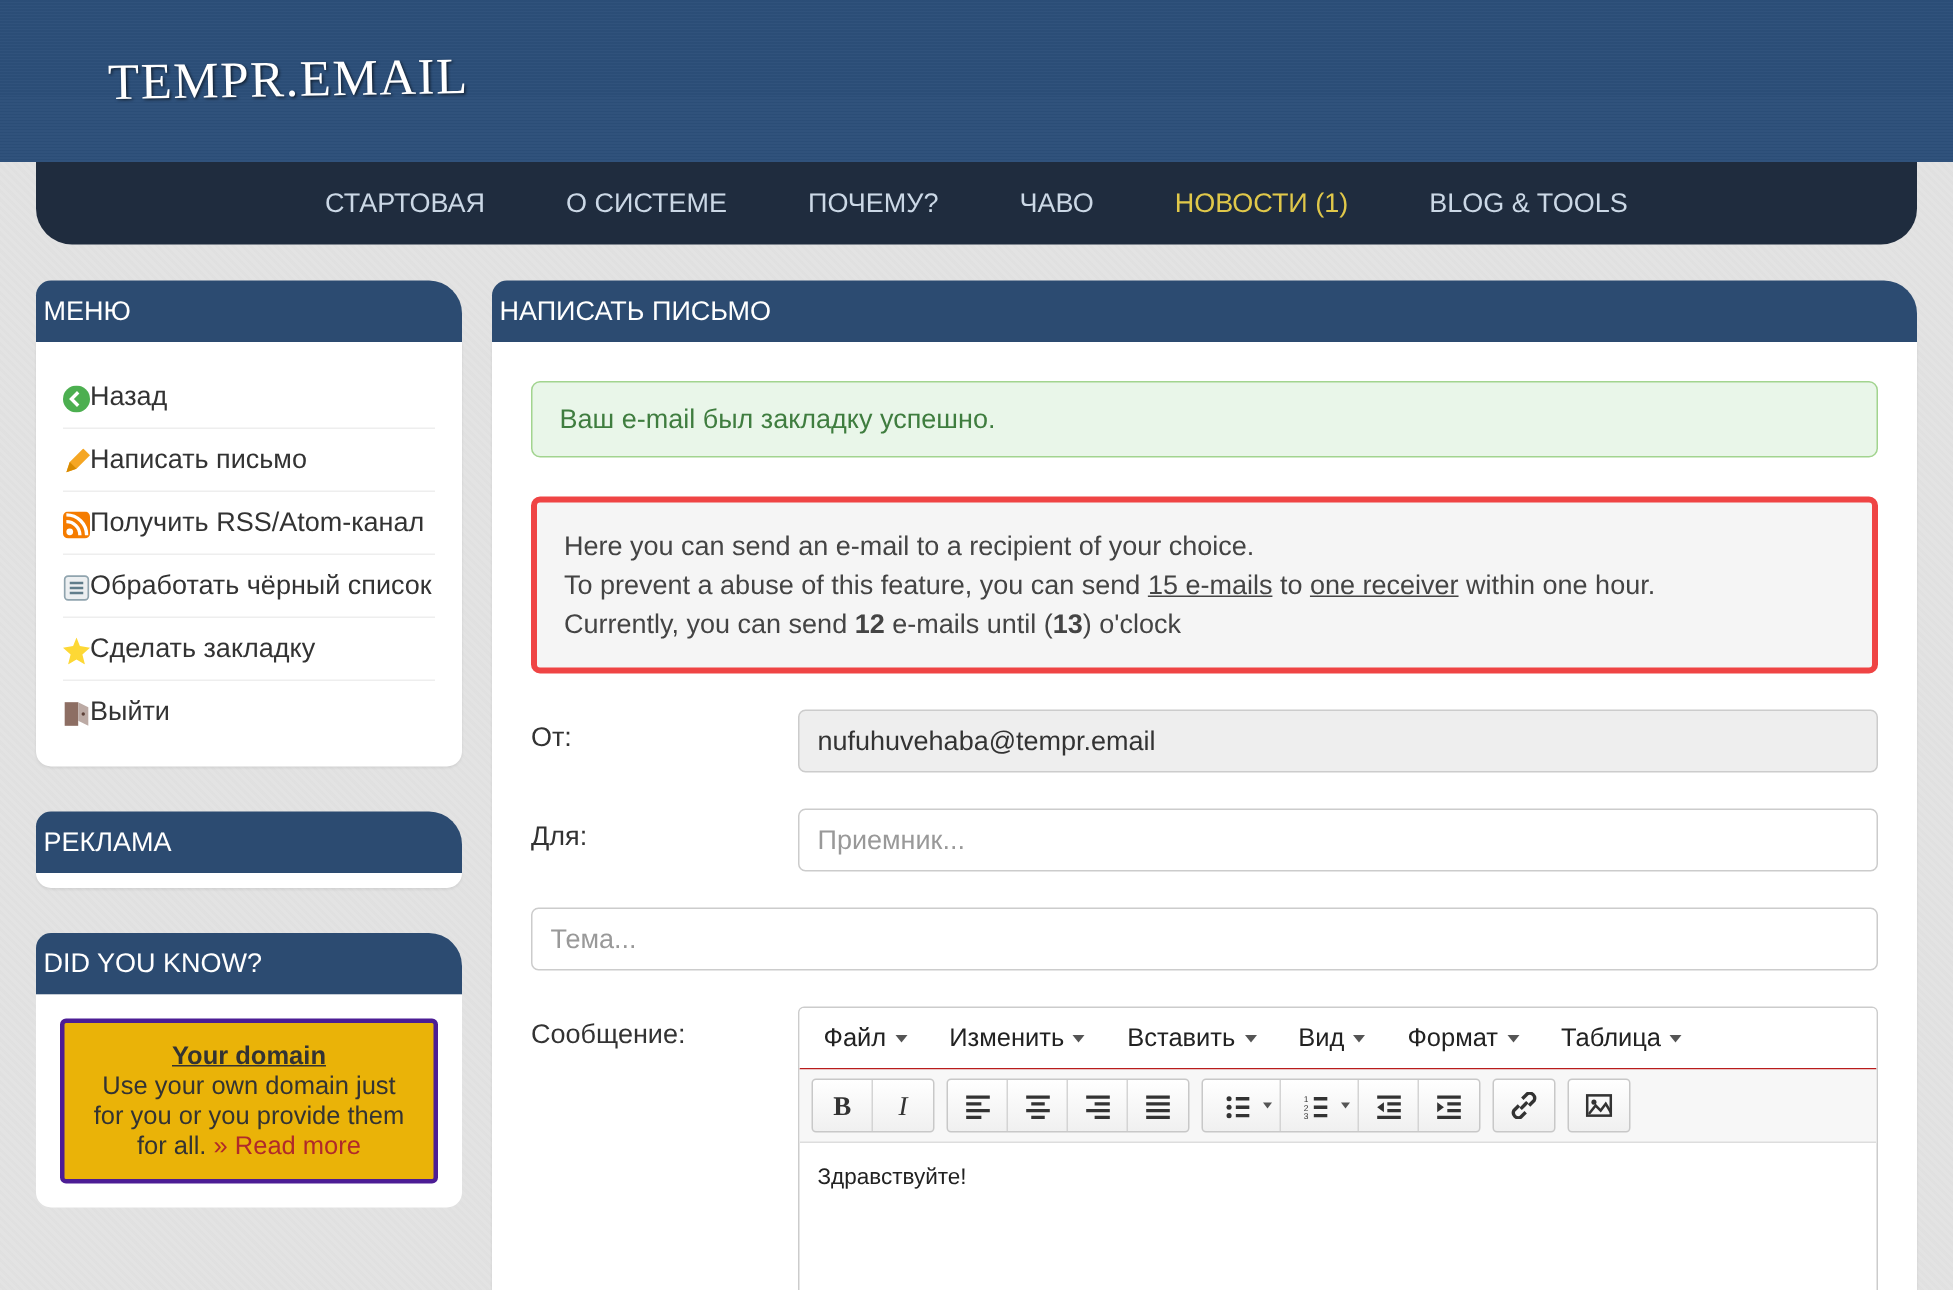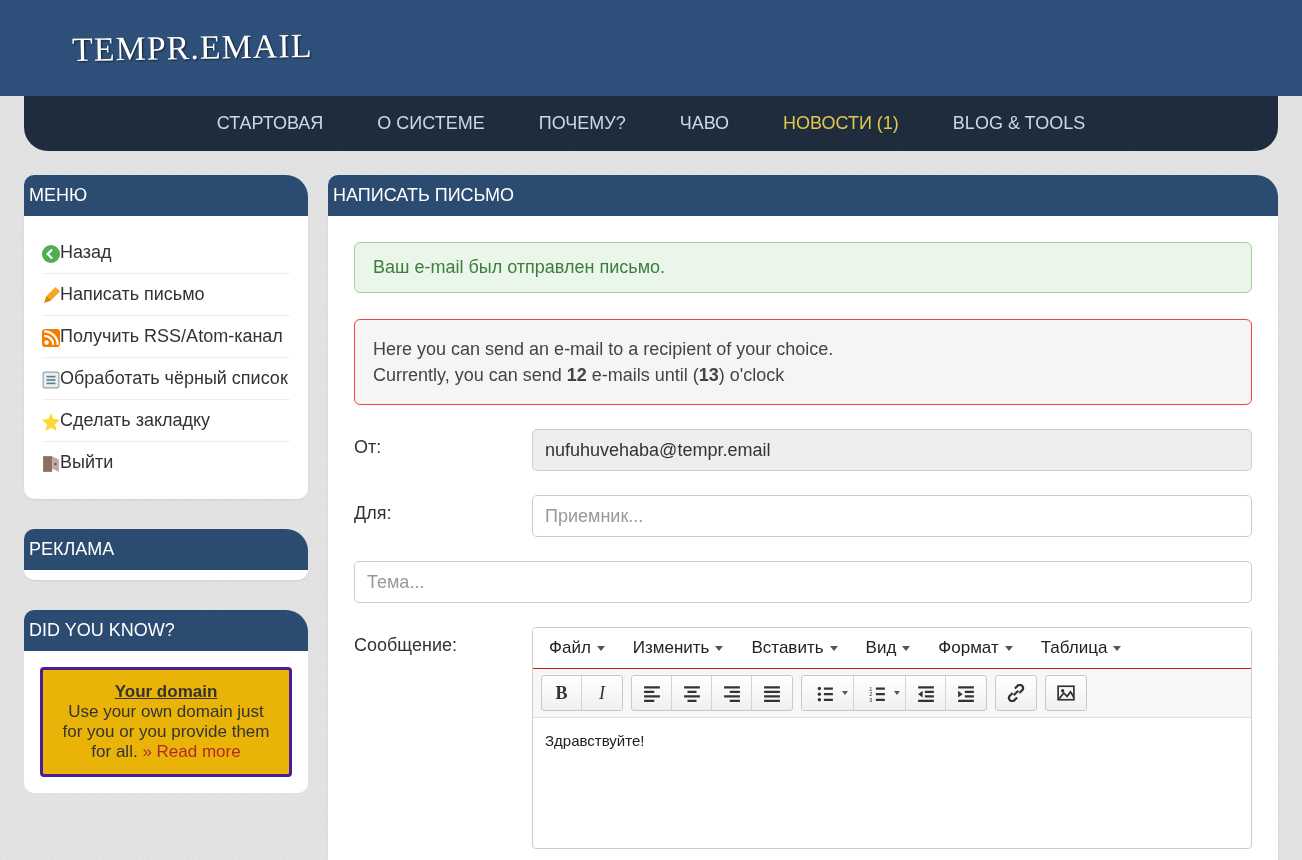--- a/index.html
+++ b/index.html
@@ -6,21 +6,21 @@
   body {
     font-family: "Segoe UI", Arial, sans-serif;
     font-size: 18px;
     color: #333;
     background: #e3e3e3;
     background-image: repeating-linear-gradient(45deg, rgba(0,0,0,0.01) 0 2px, rgba(255,255,255,0.01) 2px 4px);
     width: 1302px;
   }
   
   .top-header {
-    height: 96px;
+    height: 108px;
     background: #2c4f79;
     background-image: repeating-linear-gradient(0deg, rgba(255,255,255,0.02) 0 1px, rgba(0,0,0,0.02) 1px 2px);
     display: flex;
     align-items: center;
     padding-left: 72px;
   }
   .logo {
     color: #fff;
     font-size: 34px;
     font-family: "Comic Sans MS", cursive;
@@ -109,21 +109,21 @@
   .alert-success {
     background: #e9f6e9;
     border: 1px solid #a2d48f;
     border-radius: 6px;
     color: #3f7d3f;
     padding: 14px 18px;
     font-size: 18px;
   }
   .info-box {
     background: #f5f5f5;
-    border: 1px solid #ef4444;
+    border: 4px solid #ef4444;
     border-radius: 6px;
     padding: 16px 18px;
     color: #444;
     font-size: 18px;
     line-height: 1.45;
   }
   .info-box u { text-decoration: underline; }
   .main .panel-body { padding: 26px; }
   .form-row {
     display: flex;
@@ -328,24 +328,27 @@
         </div>
       </div>
     </div>
 
   </div>
 
   <div class="main">
     <div class="panel-header">НАПИСАТЬ ПИСЬМО</div>
     <div class="panel-body">
 
-      <div class="alert-success">Ваш e-mail был отправлен письмо.</div>
+      <div class="alert-success">Ваш e-mail был закладку успешно.</div>
 
       <div class="info-box" style="margin-top:26px;">
         <div>Here you can send an e-mail to a recipient of your choice.</div>
+        <div>
+          <span>To prevent a abuse of this feature, you can send </span><u>15 e-mails</u><span> to </span><u>one receiver</u><span> within one hour.</span>
+        </div>
         <div>
           <span>Currently, you can send </span><b>12</b><span> e-mails until (</span><b>13</b><span>) o'clock</span>
         </div>
       </div>
 
       <div class="form-row">
         <div class="form-label">От:</div>
         <input class="form-control" readonly="" value="nufuhuvehaba@tempr.email" style="">
       </div>
 

